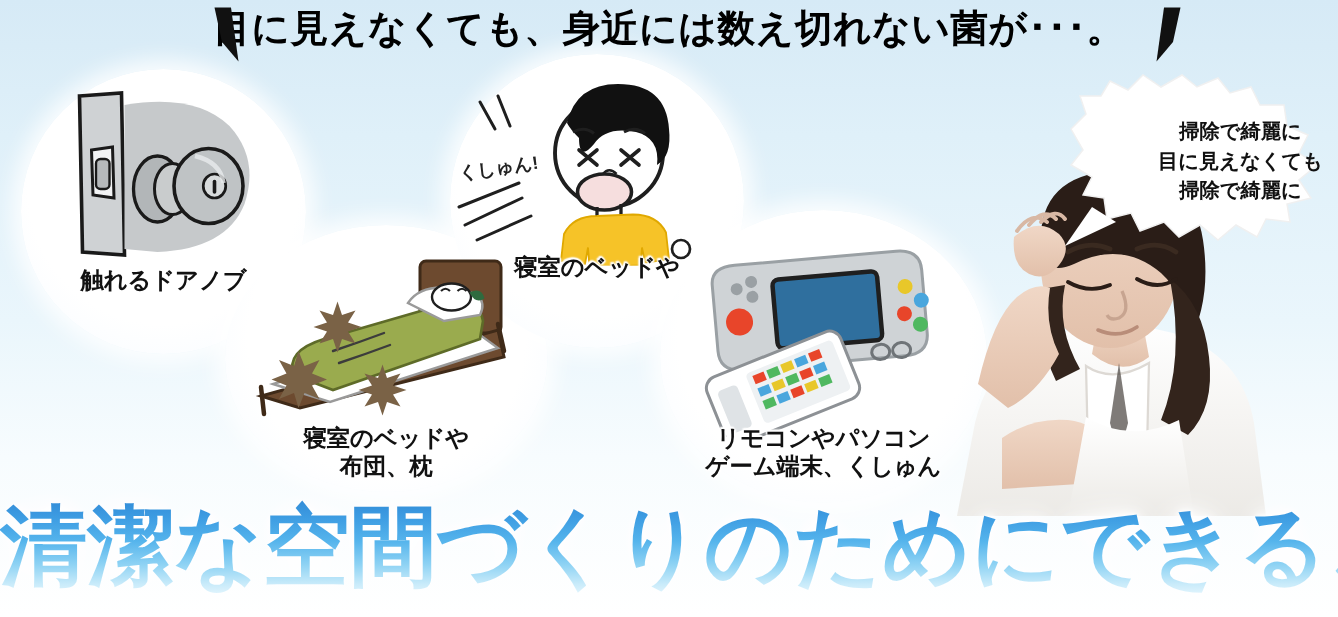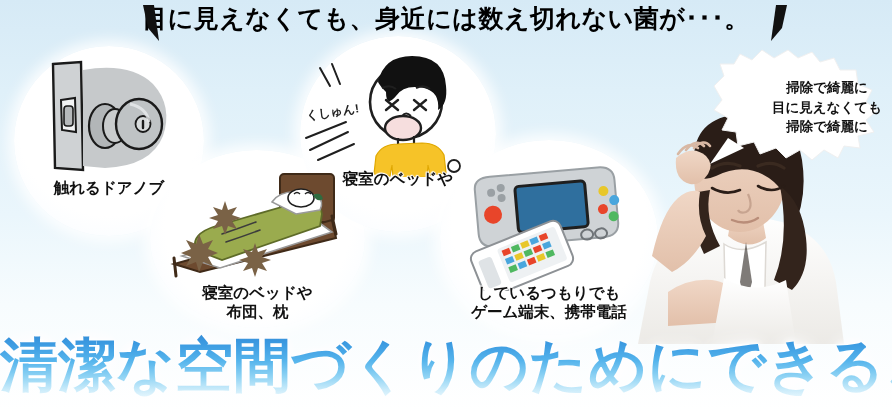--- a/index.html
+++ b/index.html
@@ -295,22 +295,22 @@
     <div>触れるドアノブ</div>
   </div>
   <div class="c-label" id="label-bed">
     <div>寝室のベッドや</div>
     <div>布団、枕</div>
   </div>
   <div class="c-label" id="label-sneeze">
     <div>寝室のベッドや</div>
   </div>
   <div class="c-label" id="label-device">
-    <div>しているつもりでも</div>
-    <div>ゲーム端末、携帯電話</div>
+    <div>リモコンやパソコン</div>
+    <div>ゲーム端末、くしゅん</div>
   </div>
 
   <svg id="woman" viewBox="0 0 236 248">
     <defs>
       <clipPath id="wclip">
           <rect x="0" y="0" width="236" height="248"></rect>
         </clipPath>
       <linearGradient id="skin" x1="0" y1="0" x2="0" y2="1">
         <stop offset="0%" stop-color="#f0d7c6"></stop>
           <stop offset="100%" stop-color="#e2c0aa"></stop>

